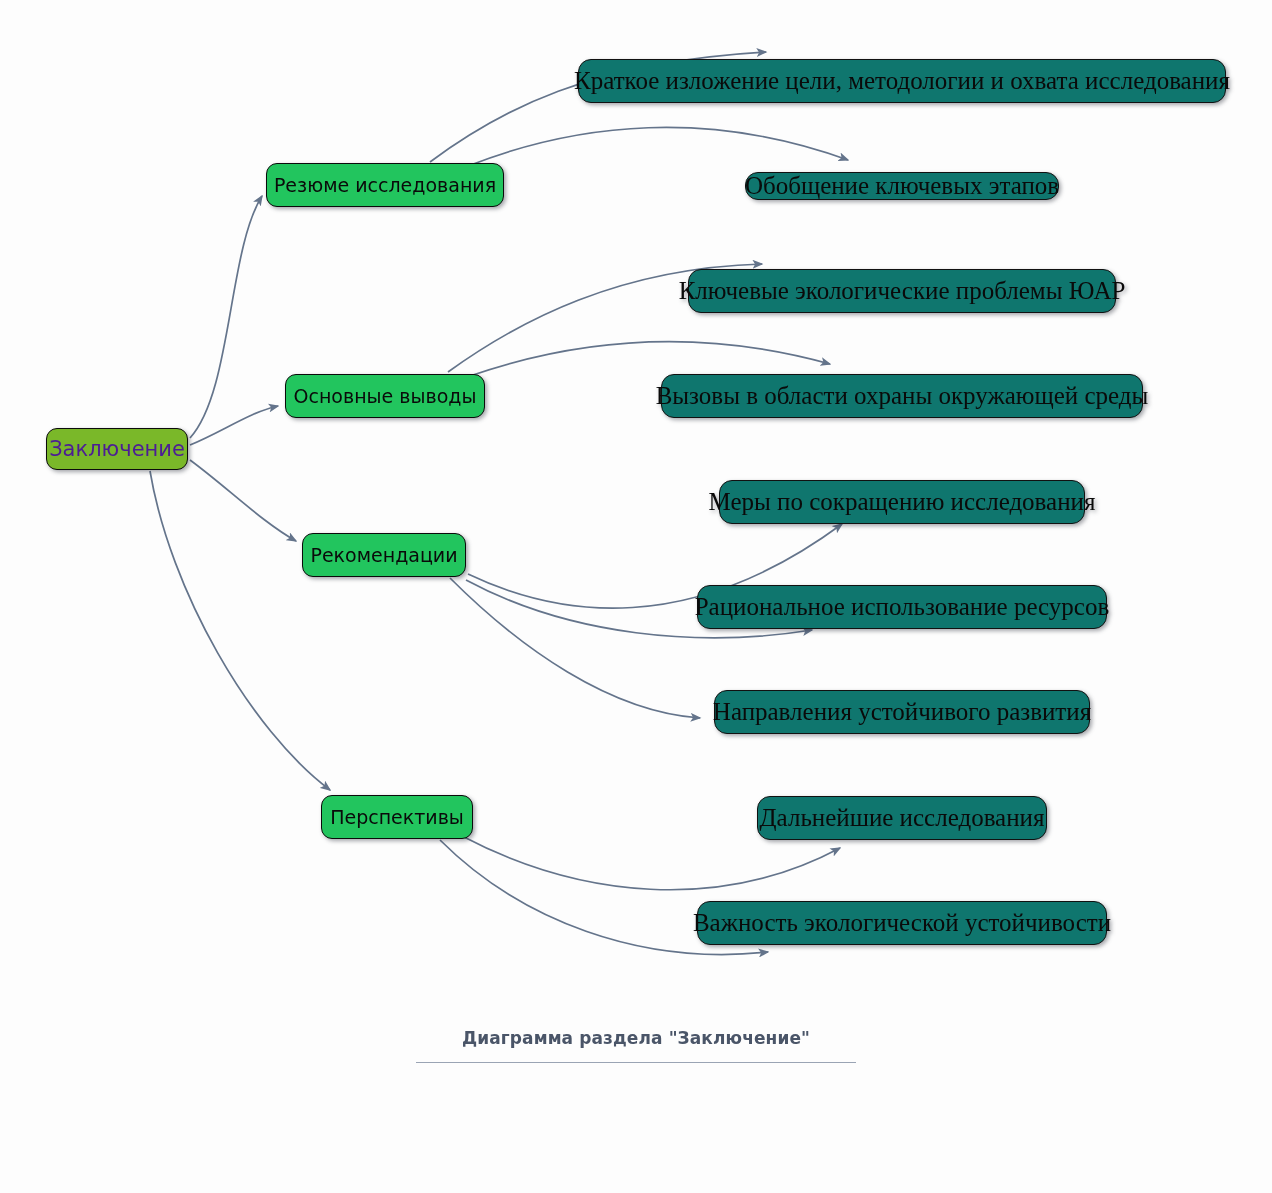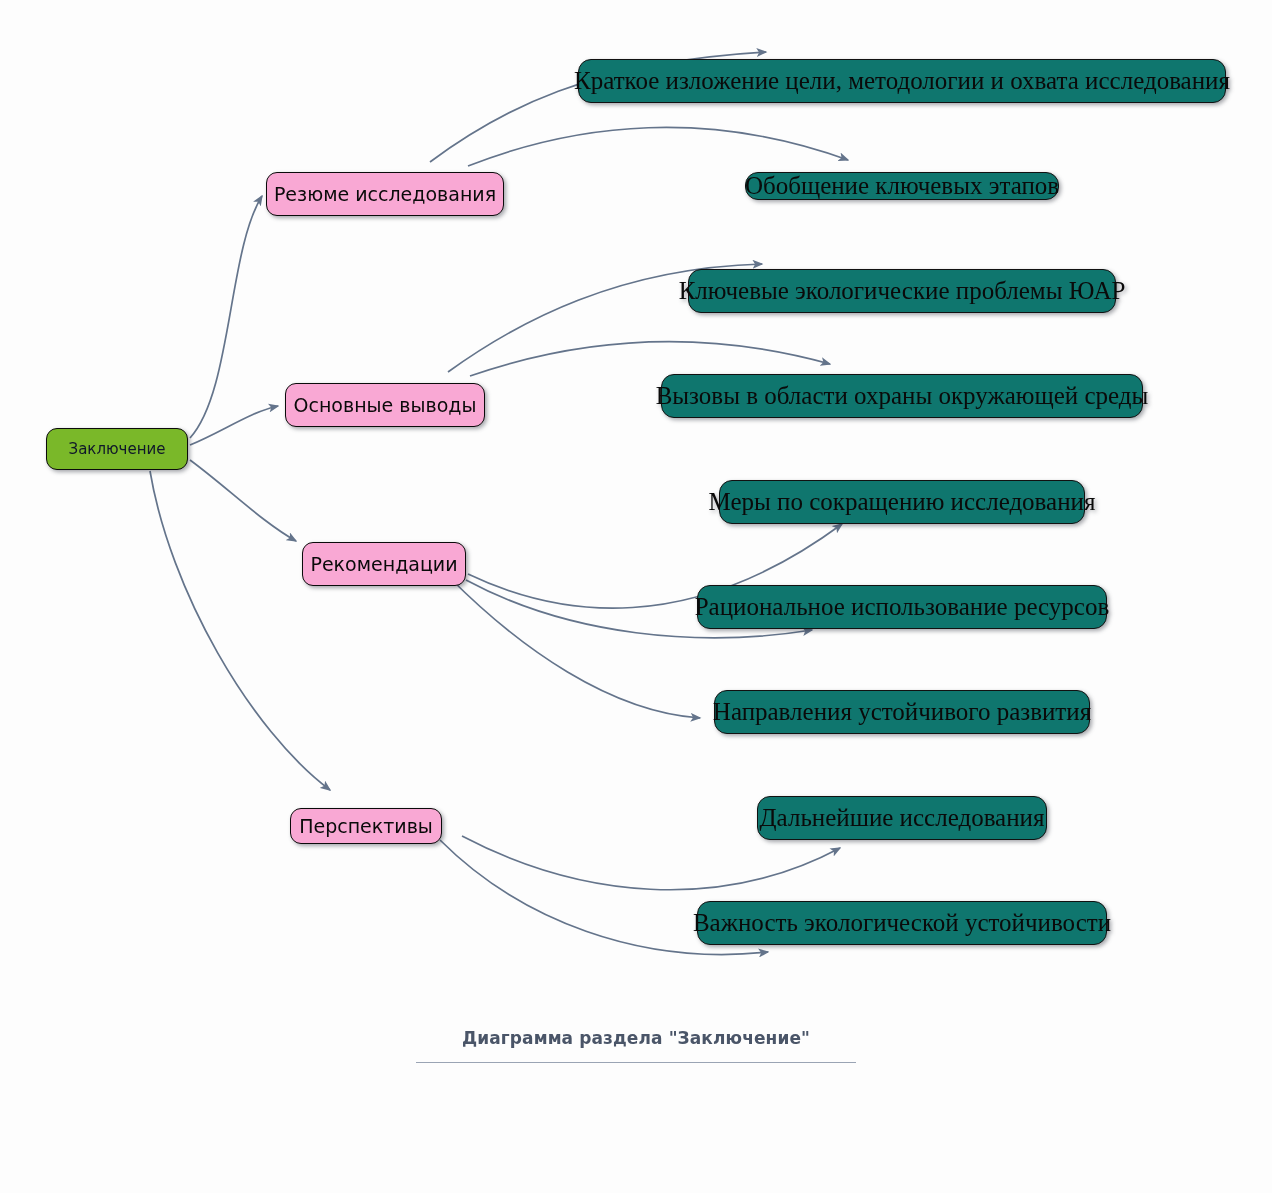--- a/index.html
+++ b/index.html
@@ -37,35 +37,34 @@
     align-items: center;
     justify-content: center;
     white-space: nowrap;
     border-radius: 11px;
     transform: translate(-50%, -50%);
     filter: drop-shadow(2px 2px 2px rgba(30, 34, 48, 0.40));
   }
   .node-root {
     background: #7ab829;
     border: 1.6px solid #0b0b0b;
-    color: #0f172a;
-    font-size: 15px;
+    color: #4c1d95;
+    font-size: 21px;
     padding: 0 10px;
     height: 42px;
     border-radius: 11px;
   }
   .node-branch {
-    background: #f9a8d4;
+    background: #22c55e;
     border: 1.6px solid #0b0b0b;
     color: #0a0a0a;
     font-size: 19px;
     padding: 0 18px;
     height: 44px;
     border-radius: 11px;
-    margin-top: 9px;
   }
   .node-leaf {
     background: #0f766e;
     border: 1.5px solid #111111;
     color: #0a0a0a;
     font-size: 25px;
     padding: 0 18px;
     height: 44px;
     border-radius: 13px;
     font-family: Liberation Serif, serif;
@@ -129,21 +128,21 @@
       </div>
       <div class="node node-branch" style="left: 385px; top: 185px; width: 238px; height: 44px;">
         <span>Резюме исследования</span>
       </div>
       <div class="node node-branch" style="left: 385px; top: 396px; width: 200px; height: 44px;">
         <span>Основные выводы</span>
       </div>
       <div class="node node-branch" style="left: 384px; top: 555px; width: 164px; height: 44px;">
         <span>Рекомендации</span>
       </div>
-      <div class="node node-branch" style="left: 366px; top: 817px; width: 152px; height: 36px;">
+      <div class="node node-branch" style="left: 397px; top: 817px; width: 152px; height: 44px;">
         <span>Перспективы</span>
       </div>
       <div class="node node-leaf" style="left: 902px; top: 81px; width: 648px; height: 44px;">
         <span>Краткое изложение цели, методологии и охвата исследования</span>
       </div>
       <div class="node node-leaf" style="left: 902px; top: 186px; width: 314px; height: 28px;">
         <span>Обобщение ключевых этапов</span>
       </div>
       <div class="node node-leaf" style="left: 902px; top: 291px; width: 428px; height: 44px; border-radius: 13px;">
         <span>Ключевые экологические проблемы ЮАР</span>

